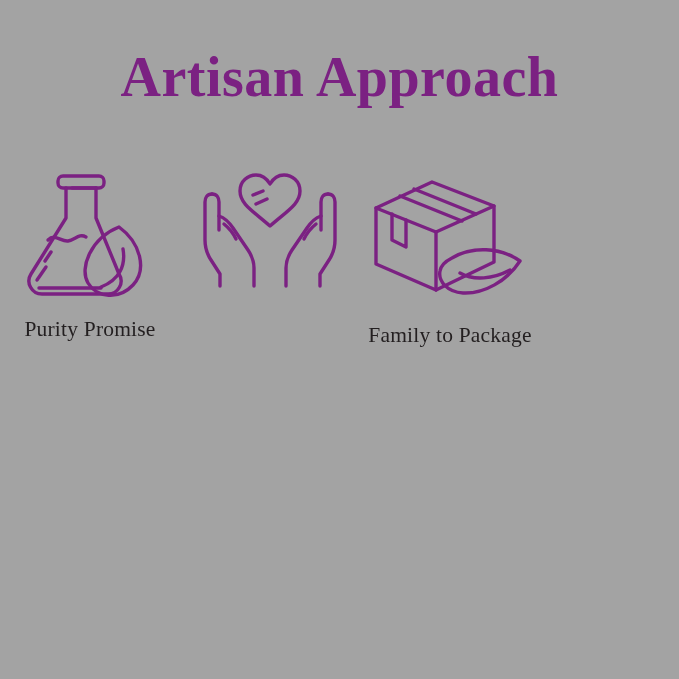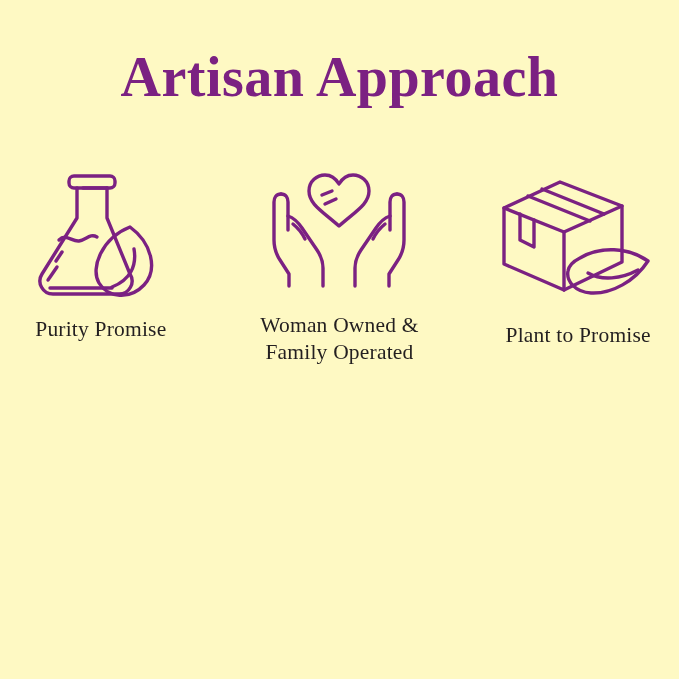--- a/index.html
+++ b/index.html
@@ -10,21 +10,21 @@
     width: 679px;
     height: 679px;
     background: #F9F8F8;
     font-family: "Liberation Serif", "DejaVu Serif", serif;
     overflow: hidden;
   }
   #page {
     position: relative;
     width: 679px;
     height: 679px;
-    background: #fef9c3;
+    background: #a3a3a3;
     box-sizing: border-box;
   }
 
   
   .title {
     position: absolute;
     top: 44px;
     left: 0;
     width: 679px;
     text-align: center;
@@ -38,23 +38,22 @@
   }
 
   
   .grid {
     position: absolute;
     top: 150px;
     left: 0;
     width: 679px;
     height: 500px;
     display: grid;
-    grid-template-columns: 1fr 1fr 1fr;
+    grid-template-columns: 1fr 1fr 1fr 1fr;
     grid-template-rows: 1fr 1fr;
-    gap: 37px;
   }
   .cell {
     display: flex;
     flex-direction: column;
     align-items: center;
     justify-content: flex-start;
   }
   .cell-r1 { padding-top: 14px; }
   .cell-r2 { padding-top: 20px; }
 
@@ -127,22 +126,20 @@
           <path d="M22 30 c5 0 7 4 7 8 v28"></path>
           <path d="M29 52 c6 2 10 6 14 12 l15 22 c4 6 6 11 6 18 v18"></path>
           <path d="M34 60 c5 4 9 9 12 15"></path>
 
           <path d="M138 30 c5 0 7 4 7 8 v38 c0 8 -2 14 -6 20 l-9 14 v12"></path>
           <path d="M138 30 c-5 0 -7 4 -7 8 v28"></path>
           <path d="M131 52 c-6 2 -10 6 -14 12 l-15 22 c-4 6 -6 11 -6 18 v18"></path>
           <path d="M126 60 c-5 4 -9 9 -12 15"></path>
         </svg>
       </div>
-      <div class="caption two-line">Woman Owned &amp;
-Family Operated</div>
     </div>
 
 
     <div class="cell cell-r2">
       <div class="icon-wrap">
         <svg width="160" height="125" viewBox="0 0 160 125" fill="none" stroke="#7B2182" stroke-width="3.4" stroke-linecap="round" stroke-linejoin="round">
 
           <path d="M62 4 L124 28 L66 54 L6 30 z"></path>
 
           <path d="M6 30 v56 L66 112 V54"></path>
@@ -152,17 +149,17 @@
           <path d="M44 11 L106 36"></path>
           <path d="M30 18 L92 43"></path>
 
           <path d="M22 36 v26 l14 7 v-27"></path>
 
           <path d="M82 80 c20 -12 48 -11 68 3 c-13 20 -36 33 -57 32 c-16 -1 -25 -12 -23 -22 c1 -6 6 -10 12 -13 z"></path>
 
           <path d="M90 95 c14 8 33 6 50 -3"></path>
         </svg>
       </div>
-      <div class="caption">Plant to Promise</div>
+      <div class="caption">Family to Package</div>
     </div>
 
   </div>
 </div>
 
 </body></html>

